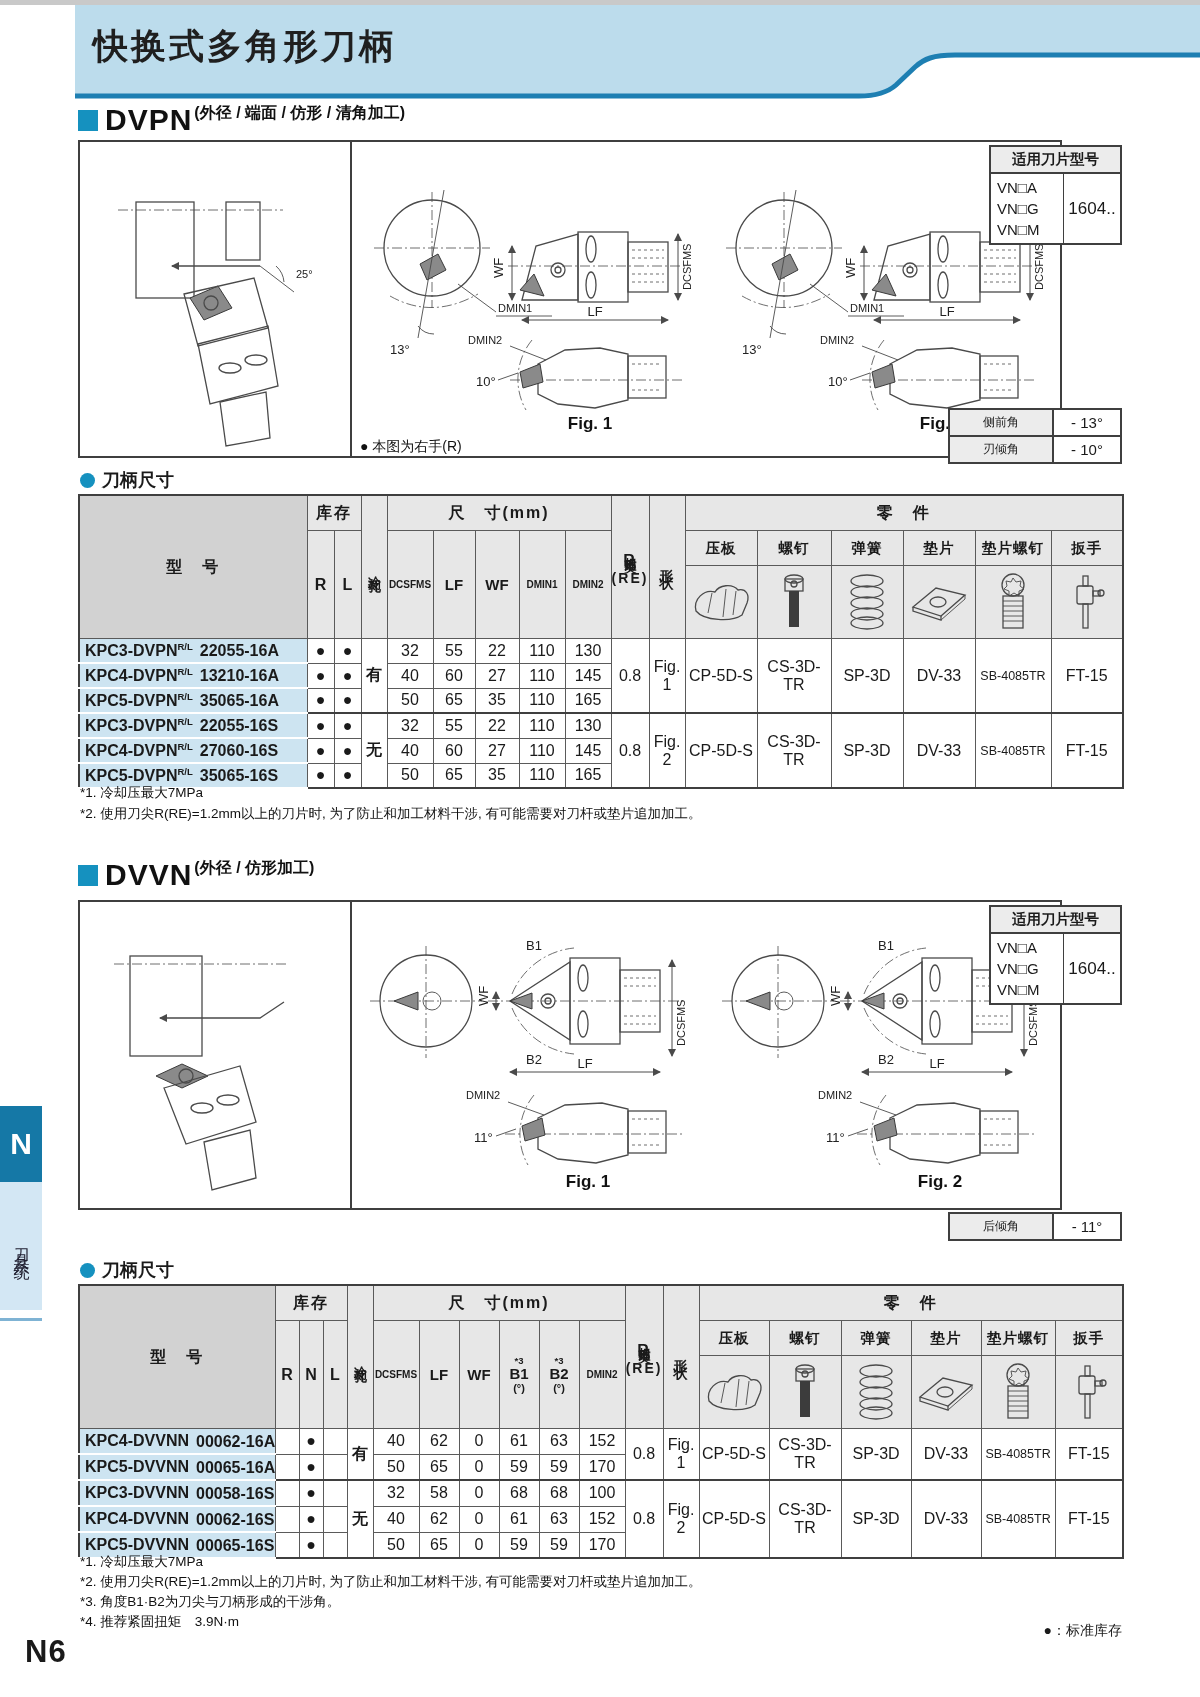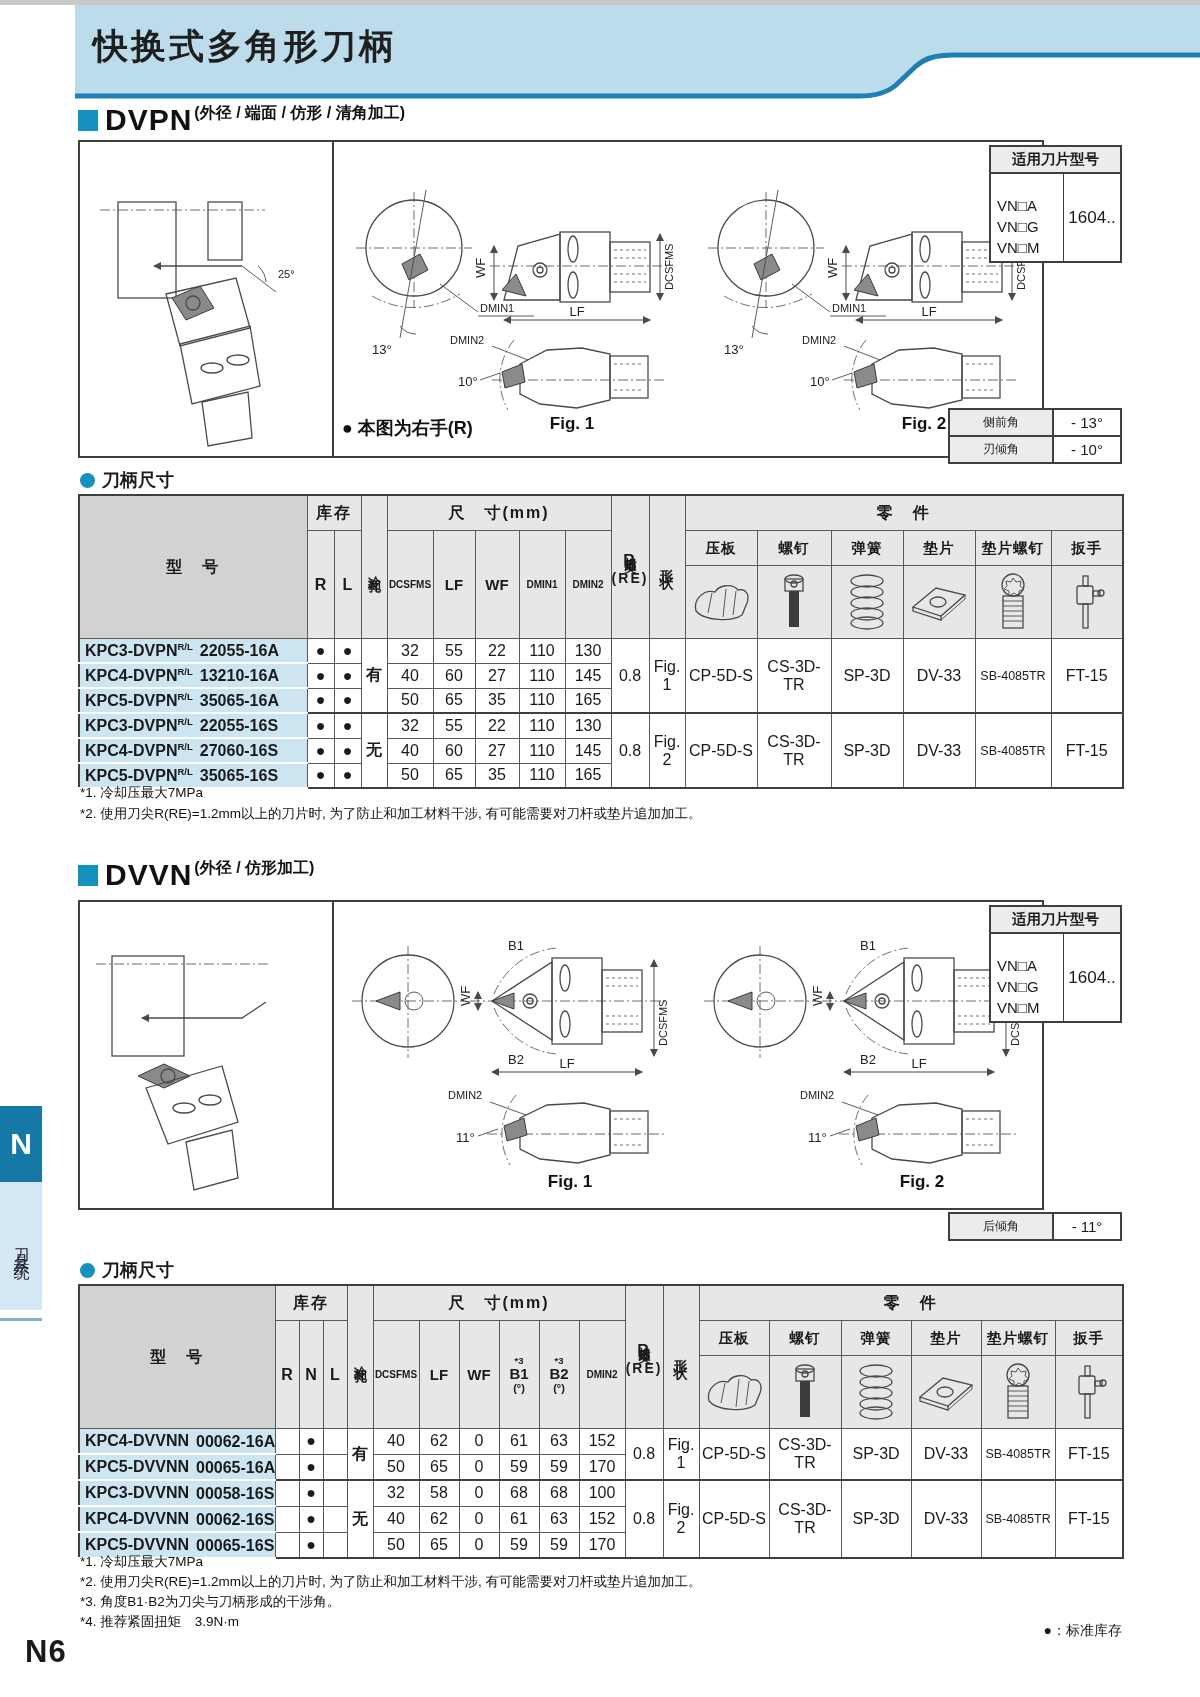--- a/index.html
+++ b/index.html
@@ -14,42 +14,42 @@
              color:#1f1f1f;letter-spacing:3px;}
 
   
   .sec-head{position:absolute;left:78px;display:flex;align-items:flex-start;}
   .sec-head .sq{width:20px;height:21px;background:#1591bf;margin-right:7px;align-self:center;}
   .sec-title{font-size:30px;font-weight:bold;letter-spacing:1px;color:#111;}
   .sec-sub{font-size:16px;font-weight:bold;color:#111;margin-left:2px;}
 
   
   .figwrap{position:absolute;left:78px;width:1044px;}
-  .figbox{position:absolute;left:0;top:0;width:962px;border:2px solid #3f3f3f;display:flex;background:#fff;}
+  .figbox{position:absolute;left:0;top:0;width:962px;border:2px solid #3f3f3f;display:flex;background:#fff;padding-left:18px;}
   .fig-left{width:252px;border-right:2px solid #3f3f3f;position:relative;}
   .fig-main{flex:1;position:relative;}
-  .fig-note{position:absolute;left:8px;bottom:16px;font-size:18px;color:#111;font-weight:bold;}
+  .fig-note{position:absolute;left:8px;bottom:0;font-size:14px;color:#111;}
   .tooldraw{position:absolute;}
 
   .ln{fill:none;stroke:#4a4a4a;stroke-width:1.3;}
   .thin{stroke-width:0.9;}
   .cl{fill:none;stroke:#4a4a4a;stroke-width:0.8;stroke-dasharray:10 3 2 3;}
   .th{fill:none;stroke:#4a4a4a;stroke-width:0.8;stroke-dasharray:3 3;}
   .ins{fill:#8a8a8a;stroke:#3a3a3a;stroke-width:1;}
   .dim{stroke:#4a4a4a;stroke-width:1;fill:none;marker-start:url(#arr);marker-end:url(#arr);}
   .lbl{font-size:13px;fill:#222;}
   .lbl.sm{font-size:11px;}
   .cap{font-size:17px;fill:#111;font-weight:bold;}
 
   
   .insertbox{position:absolute;right:0;top:5px;width:133px;background:#fff;margin-left:15px;}
   .ib-title{border:2px solid #3f3f3f;background:#ececec;font-size:14.5px;font-weight:bold;
             text-align:center;height:25px;line-height:25px;}
   .ib-body{border:2px solid #3f3f3f;border-top:none;display:flex;}
-  .ib-types{width:66px;border-right:1.5px solid #3f3f3f;padding:21px 0 3px 6px;font-size:15px;line-height:21px;}
+  .ib-types{width:66px;border-right:1.5px solid #3f3f3f;padding:3px 0 3px 6px;font-size:15px;line-height:21px;}
   .ib-size{flex:1;display:flex;align-items:center;justify-content:center;font-size:17px;}
 
   
   .angles{position:absolute;right:0;border-collapse:collapse;background:#fff;}
   .angles td{border:2px solid #3f3f3f;height:23px;}
   .alabel{width:100px;background:#ececec;text-align:center;font-size:12px;margin-top:28px;}
   .aval{width:64px;text-align:center;font-size:15px;}
 
   
   .dimhead{position:absolute;left:80px;display:flex;align-items:center;}

